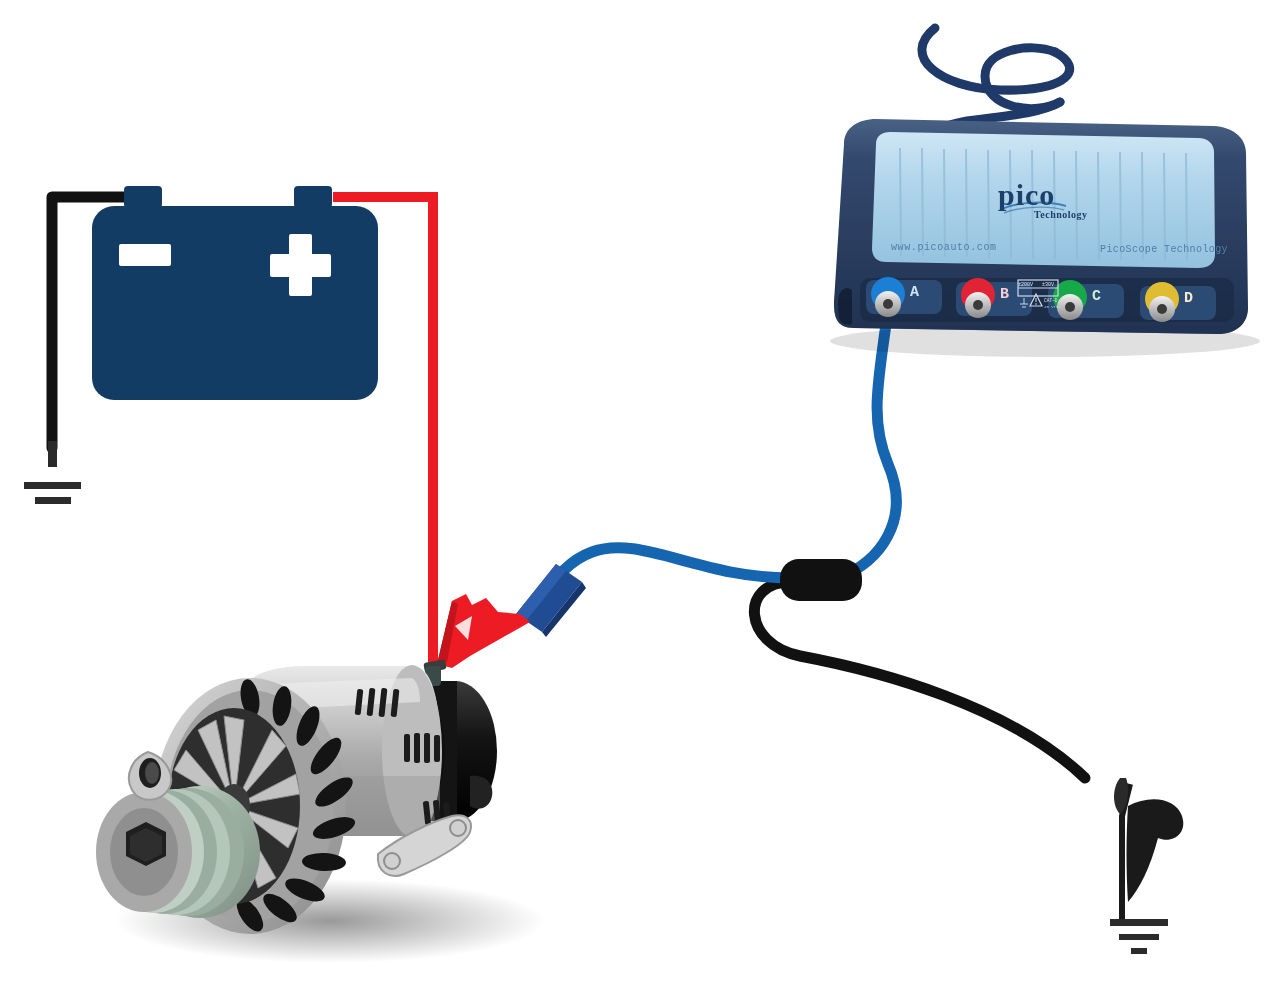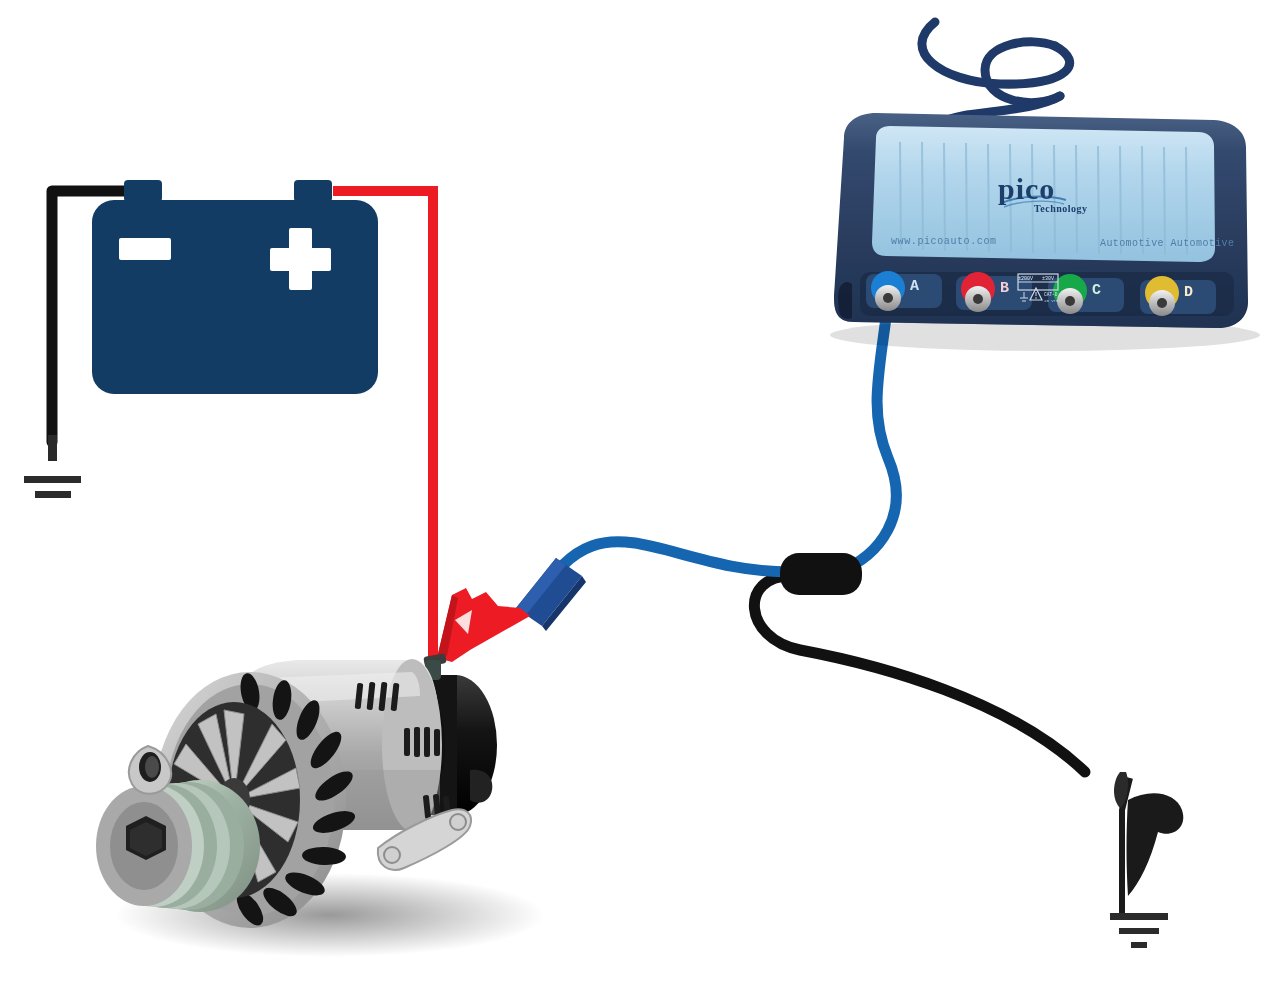--- a/index.html
+++ b/index.html
@@ -1,19 +1,19 @@
 <!DOCTYPE html>
 <html><head>
 <meta charset="utf-8">
 <title>Alternator Test Connection Diagram</title>
 <style>
   html,body{margin:0;padding:0;background:#ffffff;}
   body{width:1280px;height:982px;position:relative;overflow:hidden;
        font-family:"Liberation Sans",sans-serif;}
-  .stage{position:absolute;left:0;top:10px;width:1280px;height:882px;}
+  .stage{position:absolute;left:0;top:16px;width:1280px;height:882px;}
   svg.layer{position:absolute;left:0;top:0;width:1280px;height:982px;}
   .txt{position:absolute;white-space:nowrap;font-family:Liberation Mono, monospace;}
 </style>
 </head>
 <body>
 
 <div class="stage">
 
   <svg class="layer" viewBox="0 0 1280 982">
     <defs>
@@ -317,21 +317,21 @@
   </svg>
 
   <div class="txt" style="left:998px;top:162px;font-size:30px;font-family:'Liberation Serif',serif;
               font-weight:700;color:#1d3f6b;letter-spacing:1px;">pico</div>
 
   <div class="txt" style="left:1034px;top:193px;font-size:10px;font-family:'Liberation Serif',serif;
               font-weight:700;color:#1d3f6b;letter-spacing:0.5px;text-align:right;">Technology</div>
 
   <div class="txt" style="left:891px;top:226px;font-size:10px;color:#4f7ea6;letter-spacing:0.6px;">www.picoauto.com</div>
 
-  <div class="txt" style="left:1100px;top:228px;font-size:10px;color:#4f7ea6;letter-spacing:0.4px;">Automotive Automotive</div>
+  <div class="txt" style="left:1100px;top:228px;font-size:10px;color:#4f7ea6;letter-spacing:0.4px;">PicoScope Technology</div>
 
   <div class="txt" style="left:910px;top:268px;font-size:15px;font-weight:700;color:#cfe3f5;">A</div>
   <div class="txt" style="left:1000px;top:270px;font-size:15px;font-weight:700;color:#f6cfd4;">B</div>
   <div class="txt" style="left:1092px;top:272px;font-size:15px;font-weight:700;color:#cff0da;">C</div>
   <div class="txt" style="left:1184px;top:274px;font-size:15px;font-weight:700;color:#f6eccc;">D</div>
 
   <div class="txt" style="left:1018px;top:266px;font-size:5px;color:#dfe8f2;">±200V</div>
   <div class="txt" style="left:1042px;top:266px;font-size:5px;color:#dfe8f2;">±30V</div>
   <div class="txt" style="left:1044px;top:282px;font-size:4.5px;color:#dfe8f2;">CAT–D</div>
   <div class="txt" style="left:1044px;top:289px;font-size:4px;color:#c6d3e2;">20 Vrms</div>

